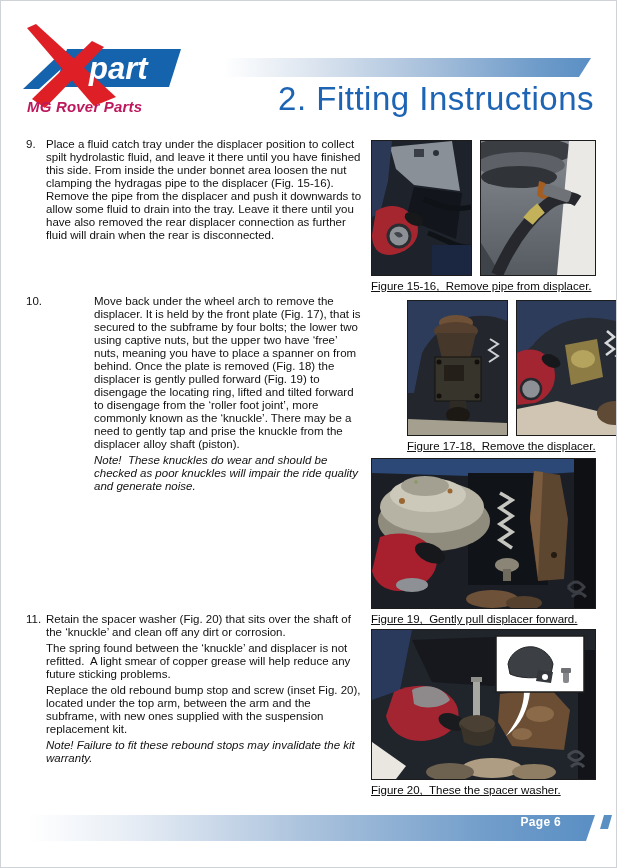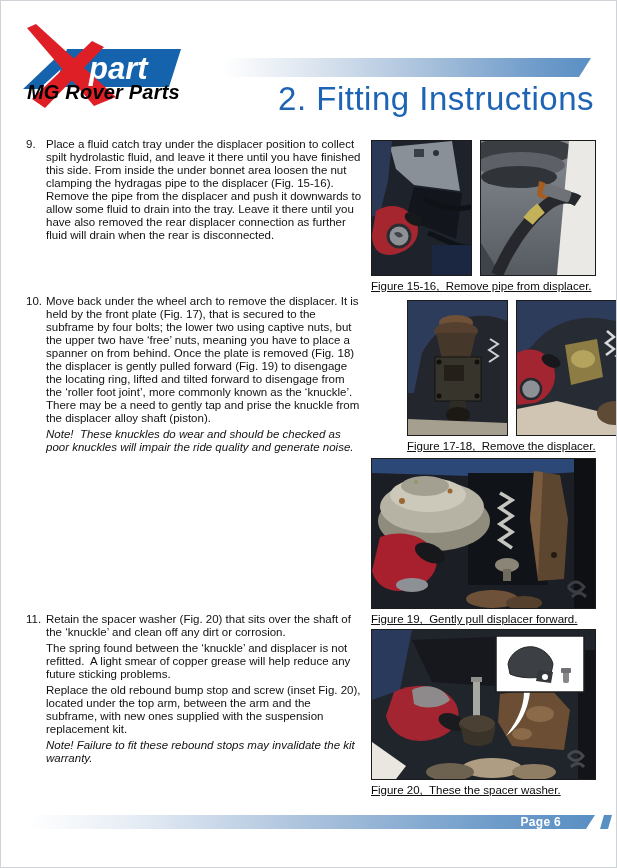--- a/index.html
+++ b/index.html
@@ -8,22 +8,22 @@
     width:615px;height:866px;
     border:1px solid #cfd3d8;
     background:#ffffff;
     font-family:"Liberation Sans", sans-serif;
     color:#111;
     overflow:hidden;
   }
   
   .logo-svg{position:absolute;left:6px;top:4px;}
   .tagline{
-    position:absolute;left:26px;top:80px;width:160px;
-    color:#000000;font-size:20px;font-weight:bold;font-style:italic;
+    position:absolute;left:26px;top:97px;width:160px;
+    color:#be185d;font-size:15px;font-weight:bold;font-style:italic;
     letter-spacing:.2px;white-space:nowrap;
   }
   .swoosh{
     position:absolute;left:222px;top:57px;width:368px;height:19px;
     background:linear-gradient(90deg, rgba(255,255,255,0) 0%, #dbe4ef 25%, #a9c1dc 55%, #6f9cca 85%, #5a8fc4 100%);
     clip-path:polygon(0 0,100% 0,calc(100% - 12px) 100%,0 100%);
   }
   .page-title{
     position:absolute;right:22px;top:79px;
     font-size:33px;color:#1d64b5;white-space:nowrap;
@@ -33,36 +33,36 @@
   .item{
     position:absolute;left:25px;width:336px;
     display:flex;font-size:11.5px;line-height:13px;
   }
   .item .num{flex:0 0 20px;}
   .item .body{flex:1;}
   .item p{margin:0 0 3px 0;white-space:pre-wrap;}
   .item p:last-child{margin-bottom:0;}
   .note{font-style:italic;}
   #item-9{top:137px;}
-  #item-10{top:294px;}
+  #item-10{top:294px;gap:48px;}
   #item-11{top:612px;}
   
   figure{position:absolute;left:370px;margin:0;text-decoration:underline;}
   #fig-15-16{top:139px;}
   #fig-17-18{top:299px;padding-left:36px;}
   #fig-19{top:457px;}
   #fig-20{top:628px;}
   .photo-row{display:flex;gap:8px;}
   .photo{border:1px solid #1c1c1c;display:block;background:#222;}
   figcaption{
     margin-top:4px;font-size:11.5px;color:#0a0a0a;white-space:pre-wrap;
   }
   
   .footer-bar{
-    position:absolute;left:28px;top:814px;width:566px;height:14px;
+    position:absolute;left:28px;top:814px;width:566px;height:26px;
     background:linear-gradient(90deg,#ffffff 0%,#e7edf5 18%,#a9c1dc 50%,#6f9cca 82%,#5a8fc4 100%);
     clip-path:polygon(0 0,100% 0,calc(100% - 9px) 100%,0 100%);
   }
   .footer-bar .page-label{
     position:absolute;right:34px;top:0;line-height:14px;
     color:#ffffff;font-weight:bold;font-size:12px;letter-spacing:.3px;
   }
   .footer-tip{
     position:absolute;left:599px;top:814px;width:12px;height:14px;
     background:#5a8fc4;

